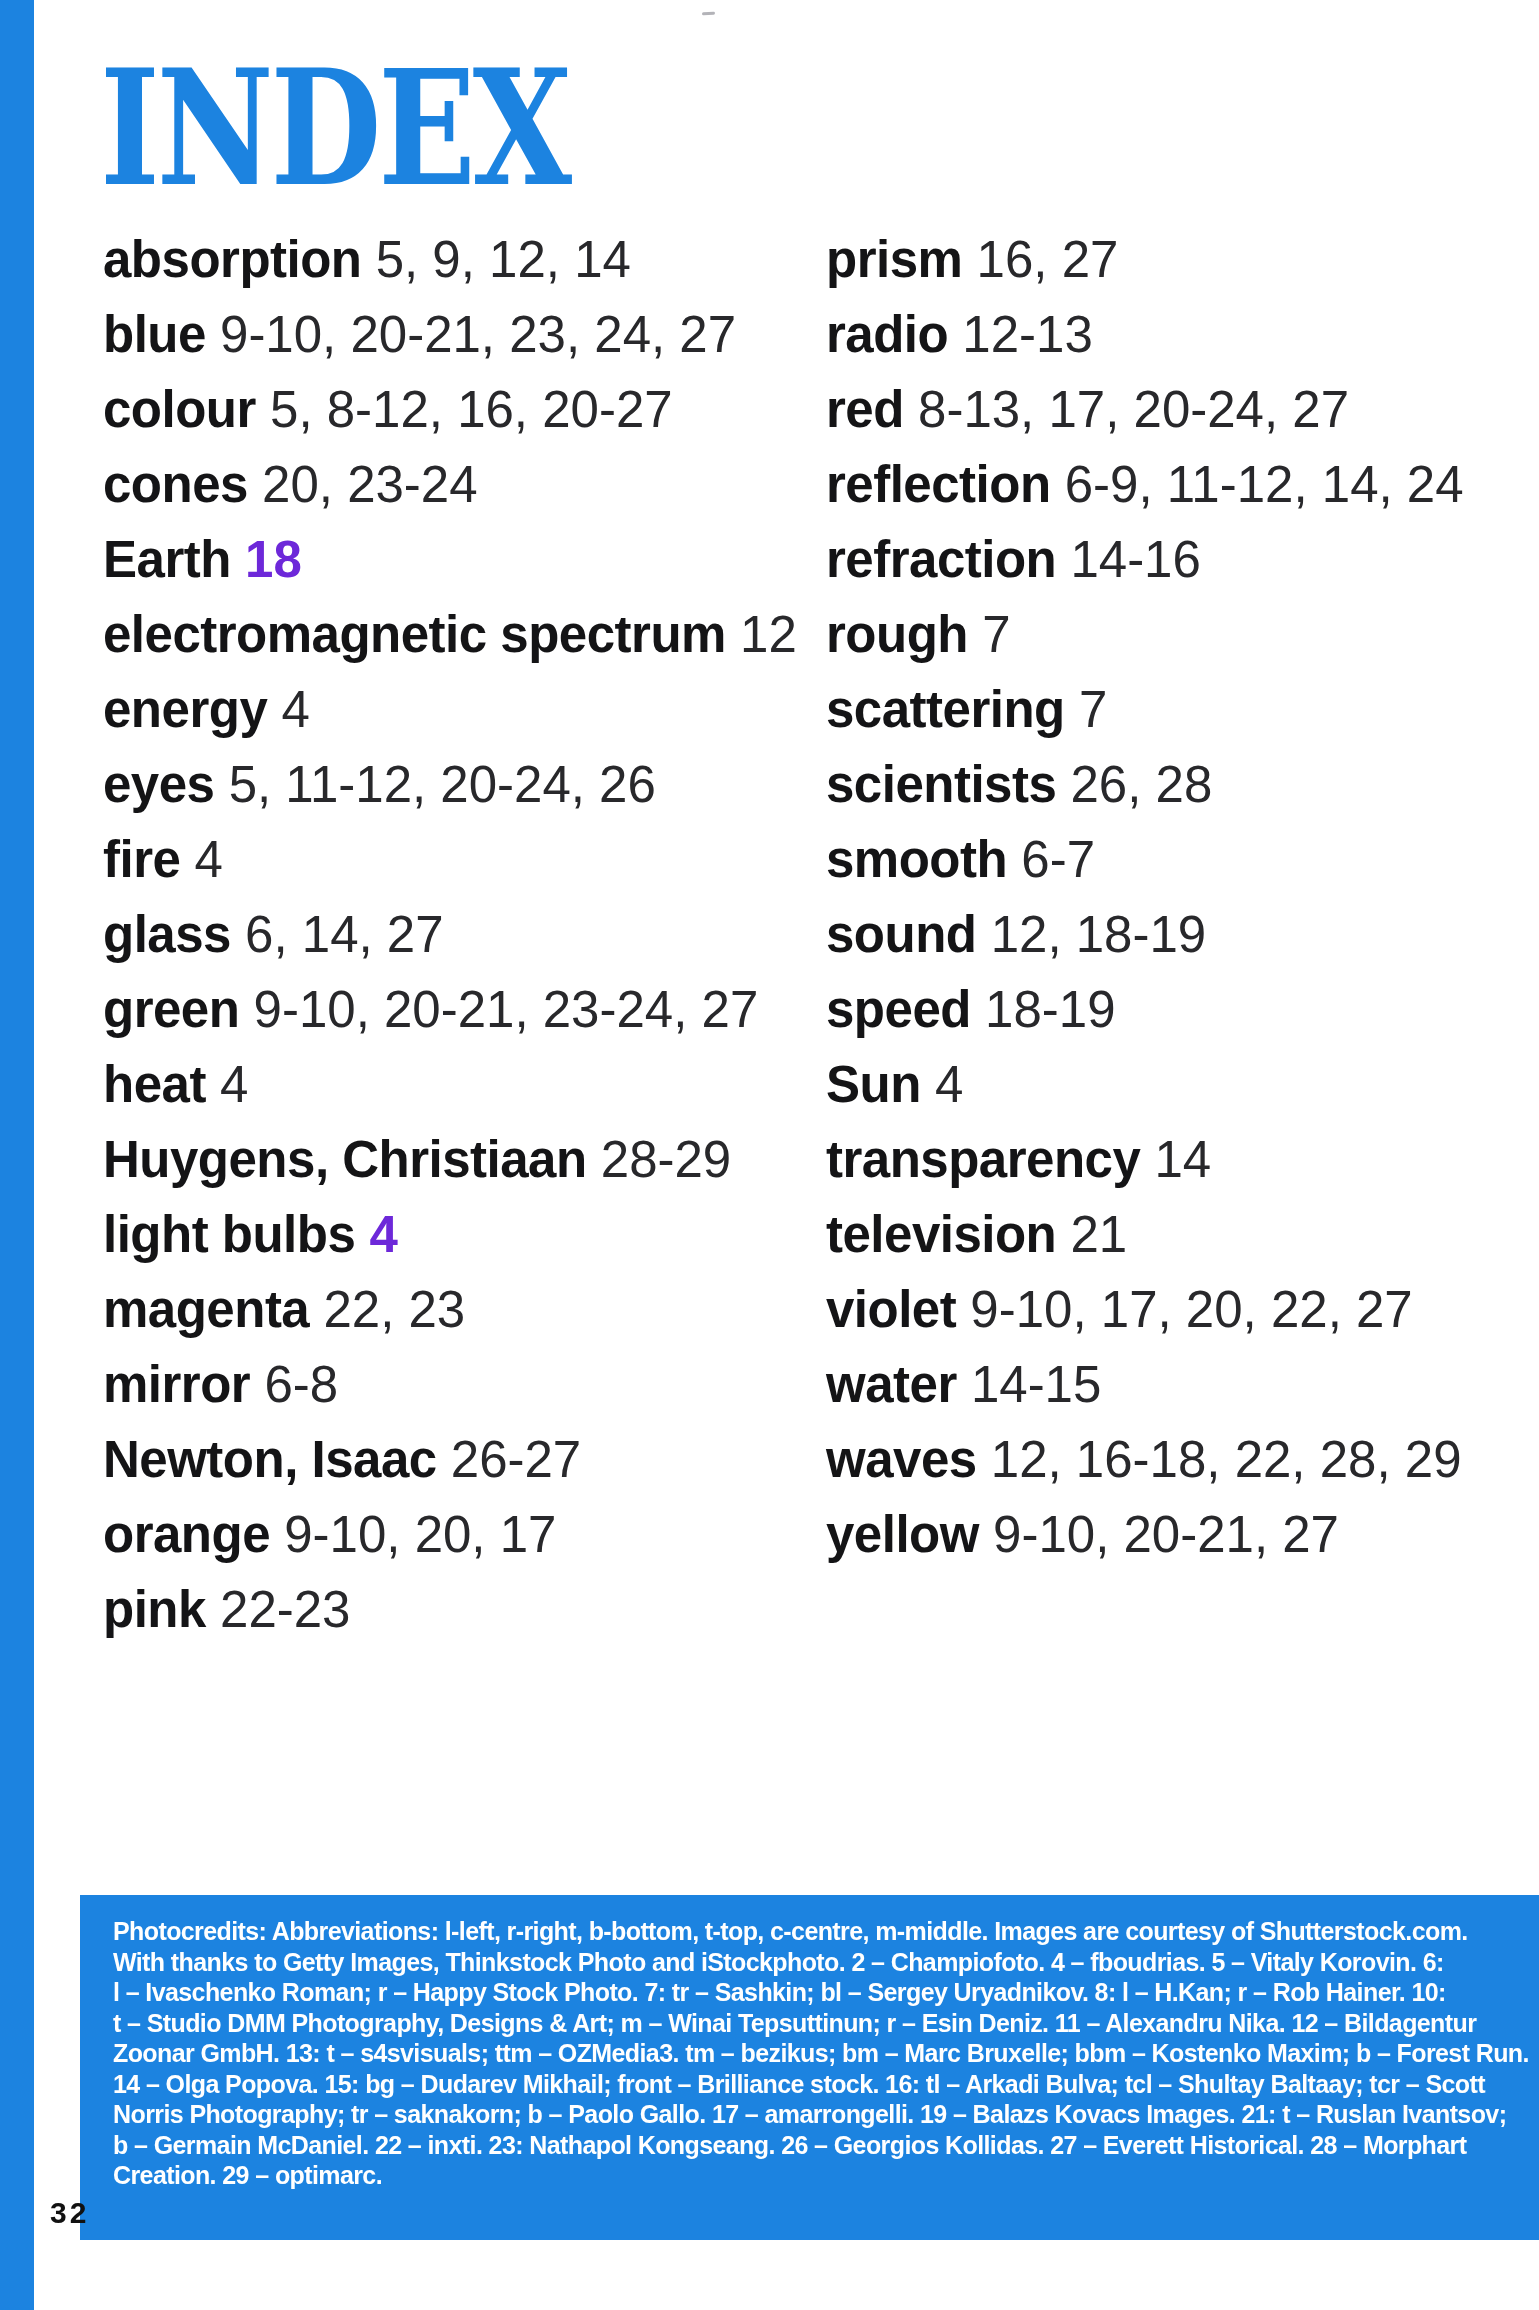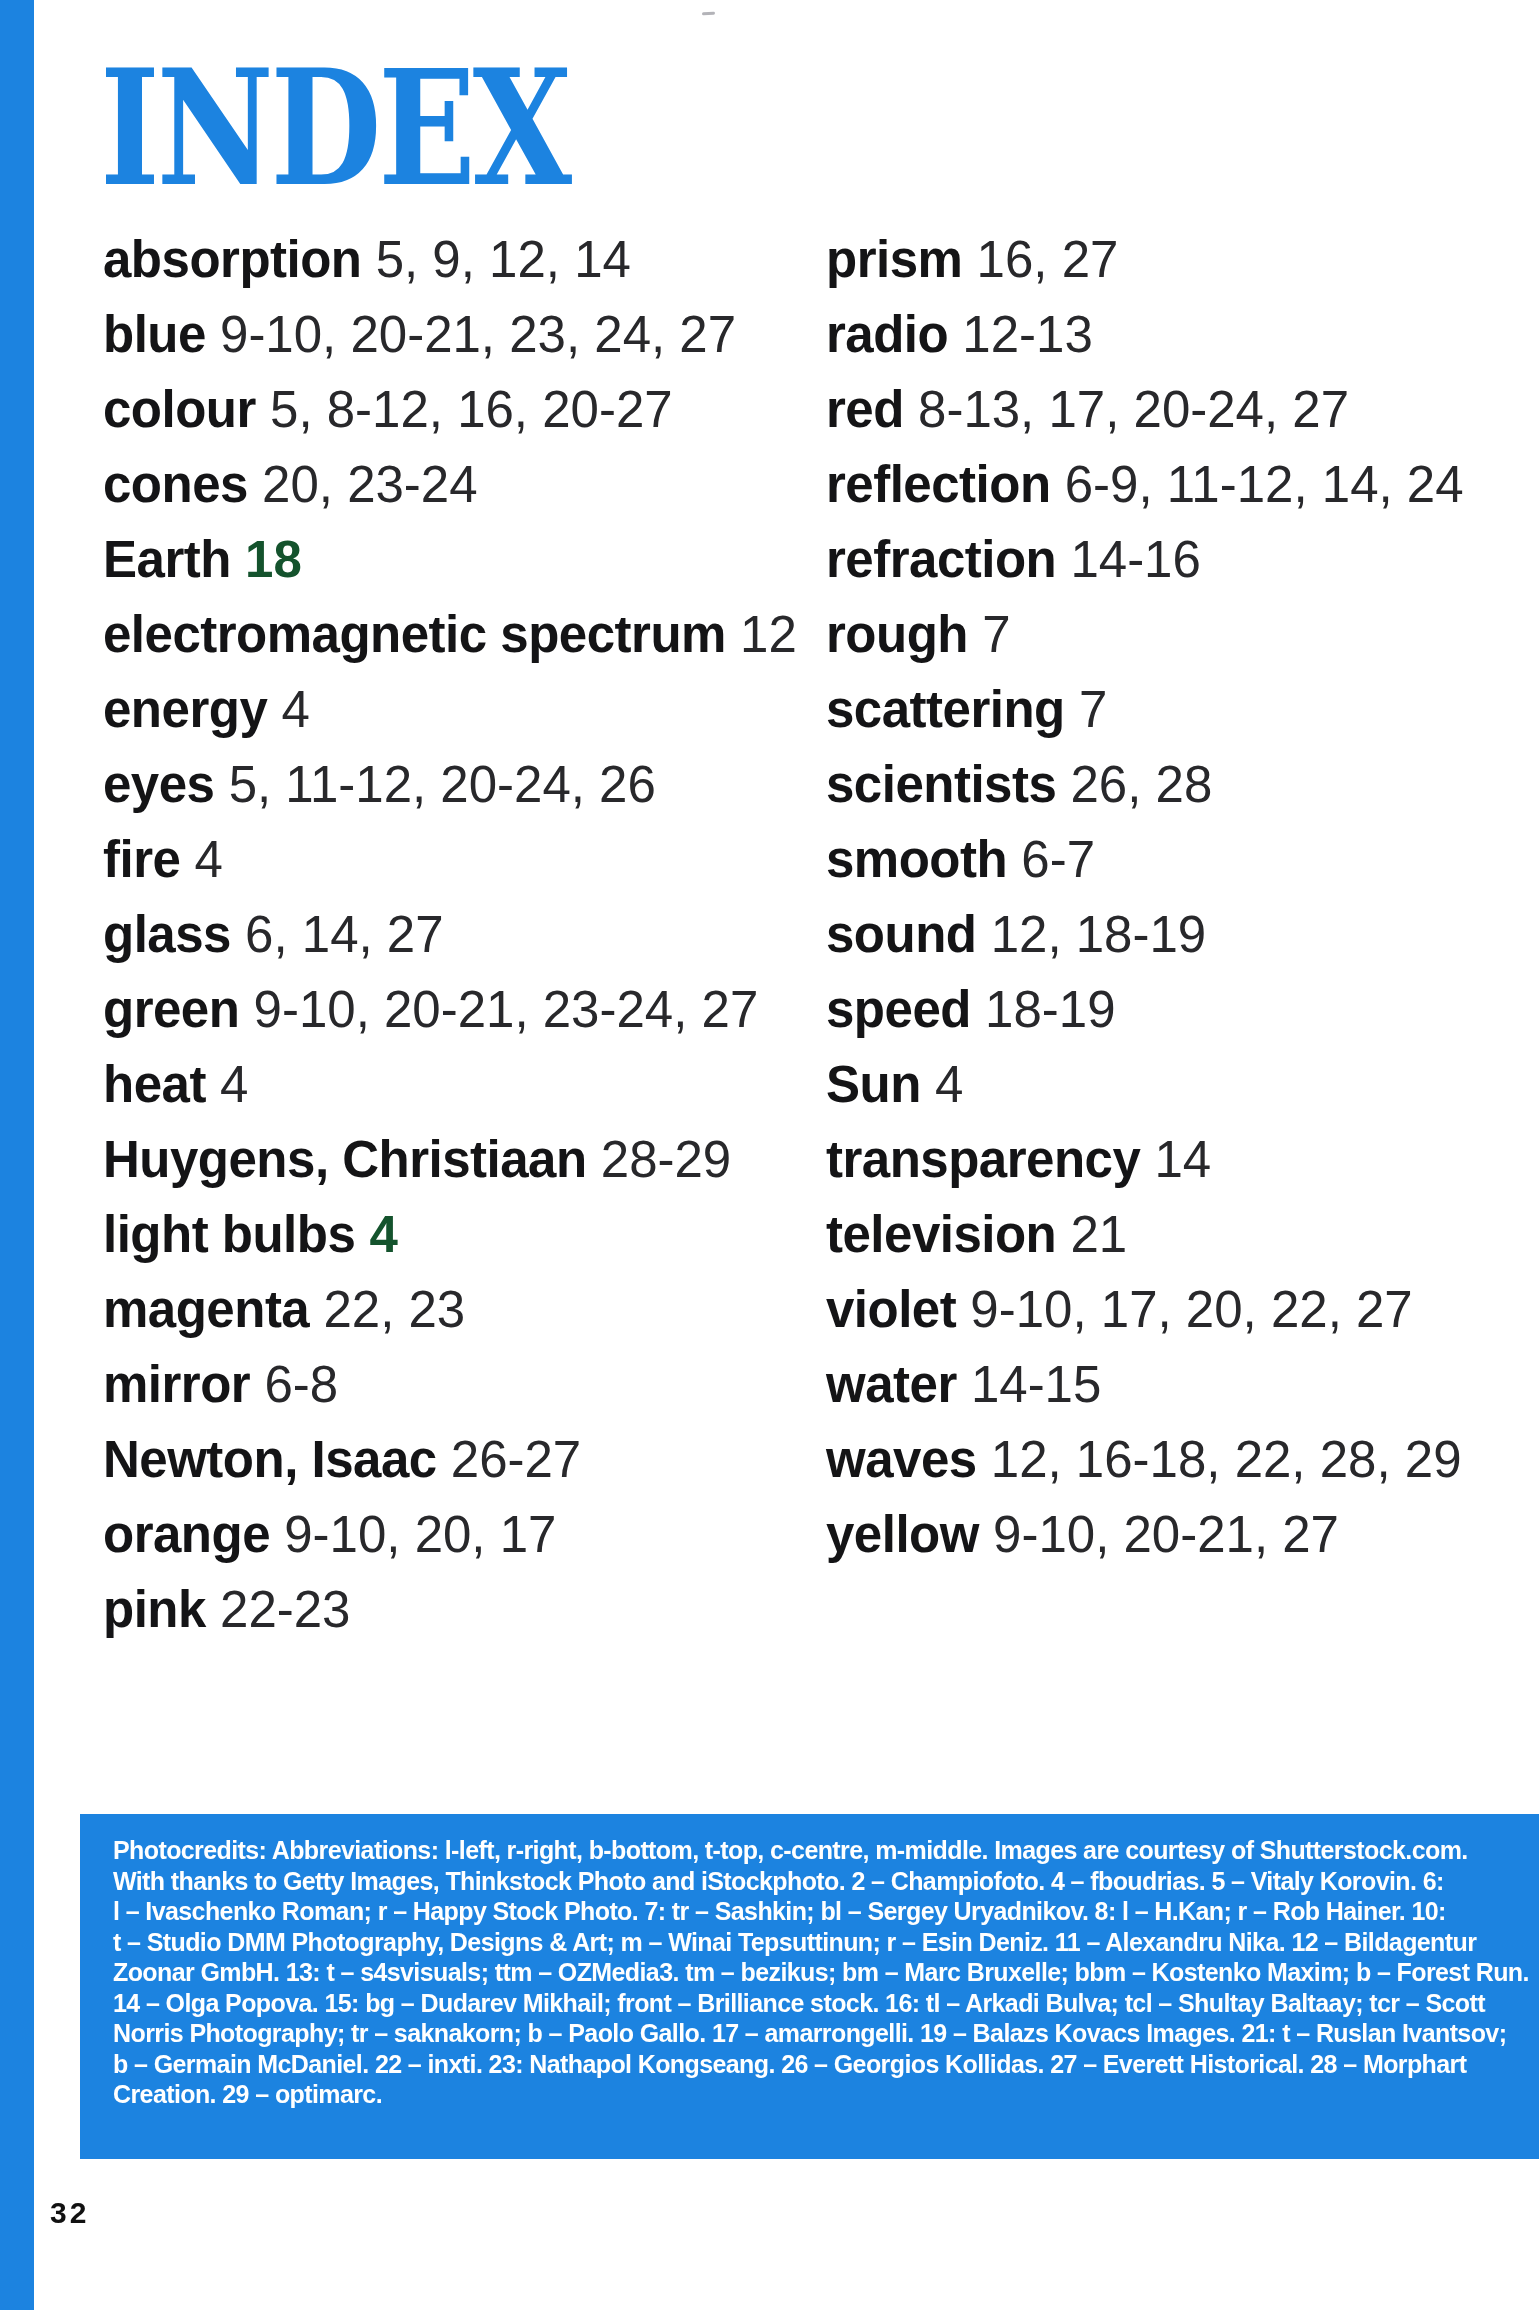--- a/index.html
+++ b/index.html
@@ -23,23 +23,23 @@
   }
   .col{
     position:absolute;top:238px;width:720px;
     font-size:51px;line-height:44px;color:#232326;
   }
   .col-left{left:103px;}
   .col-right{left:826px;}
   .entry{margin-bottom:31px;white-space:nowrap;}
   .entry b{color:#141416;font-weight:bold;letter-spacing:-0.5px;}
   .entry span{color:#28282b;font-weight:normal;}
-  .entry span.bold{color:#14532d;font-weight:bold;}
+  .entry span.bold{color:#6d28d9;font-weight:bold;}
   .credits-box{
-    position:absolute;left:80px;top:1814px;width:1459px;height:345px;
+    position:absolute;left:80px;top:1895px;width:1459px;height:345px;
     box-sizing:border-box;padding:21px 6px 0 33px;
   }
   .credits-line{
     color:#ffffff;font-weight:bold;font-size:25px;line-height:30.5px;
     letter-spacing:-0.6px;white-space:nowrap;
   }
   .page-number{
     position:absolute;left:50px;top:2196px;
     font-size:30px;font-weight:bold;color:#111;letter-spacing:3px;
   }

